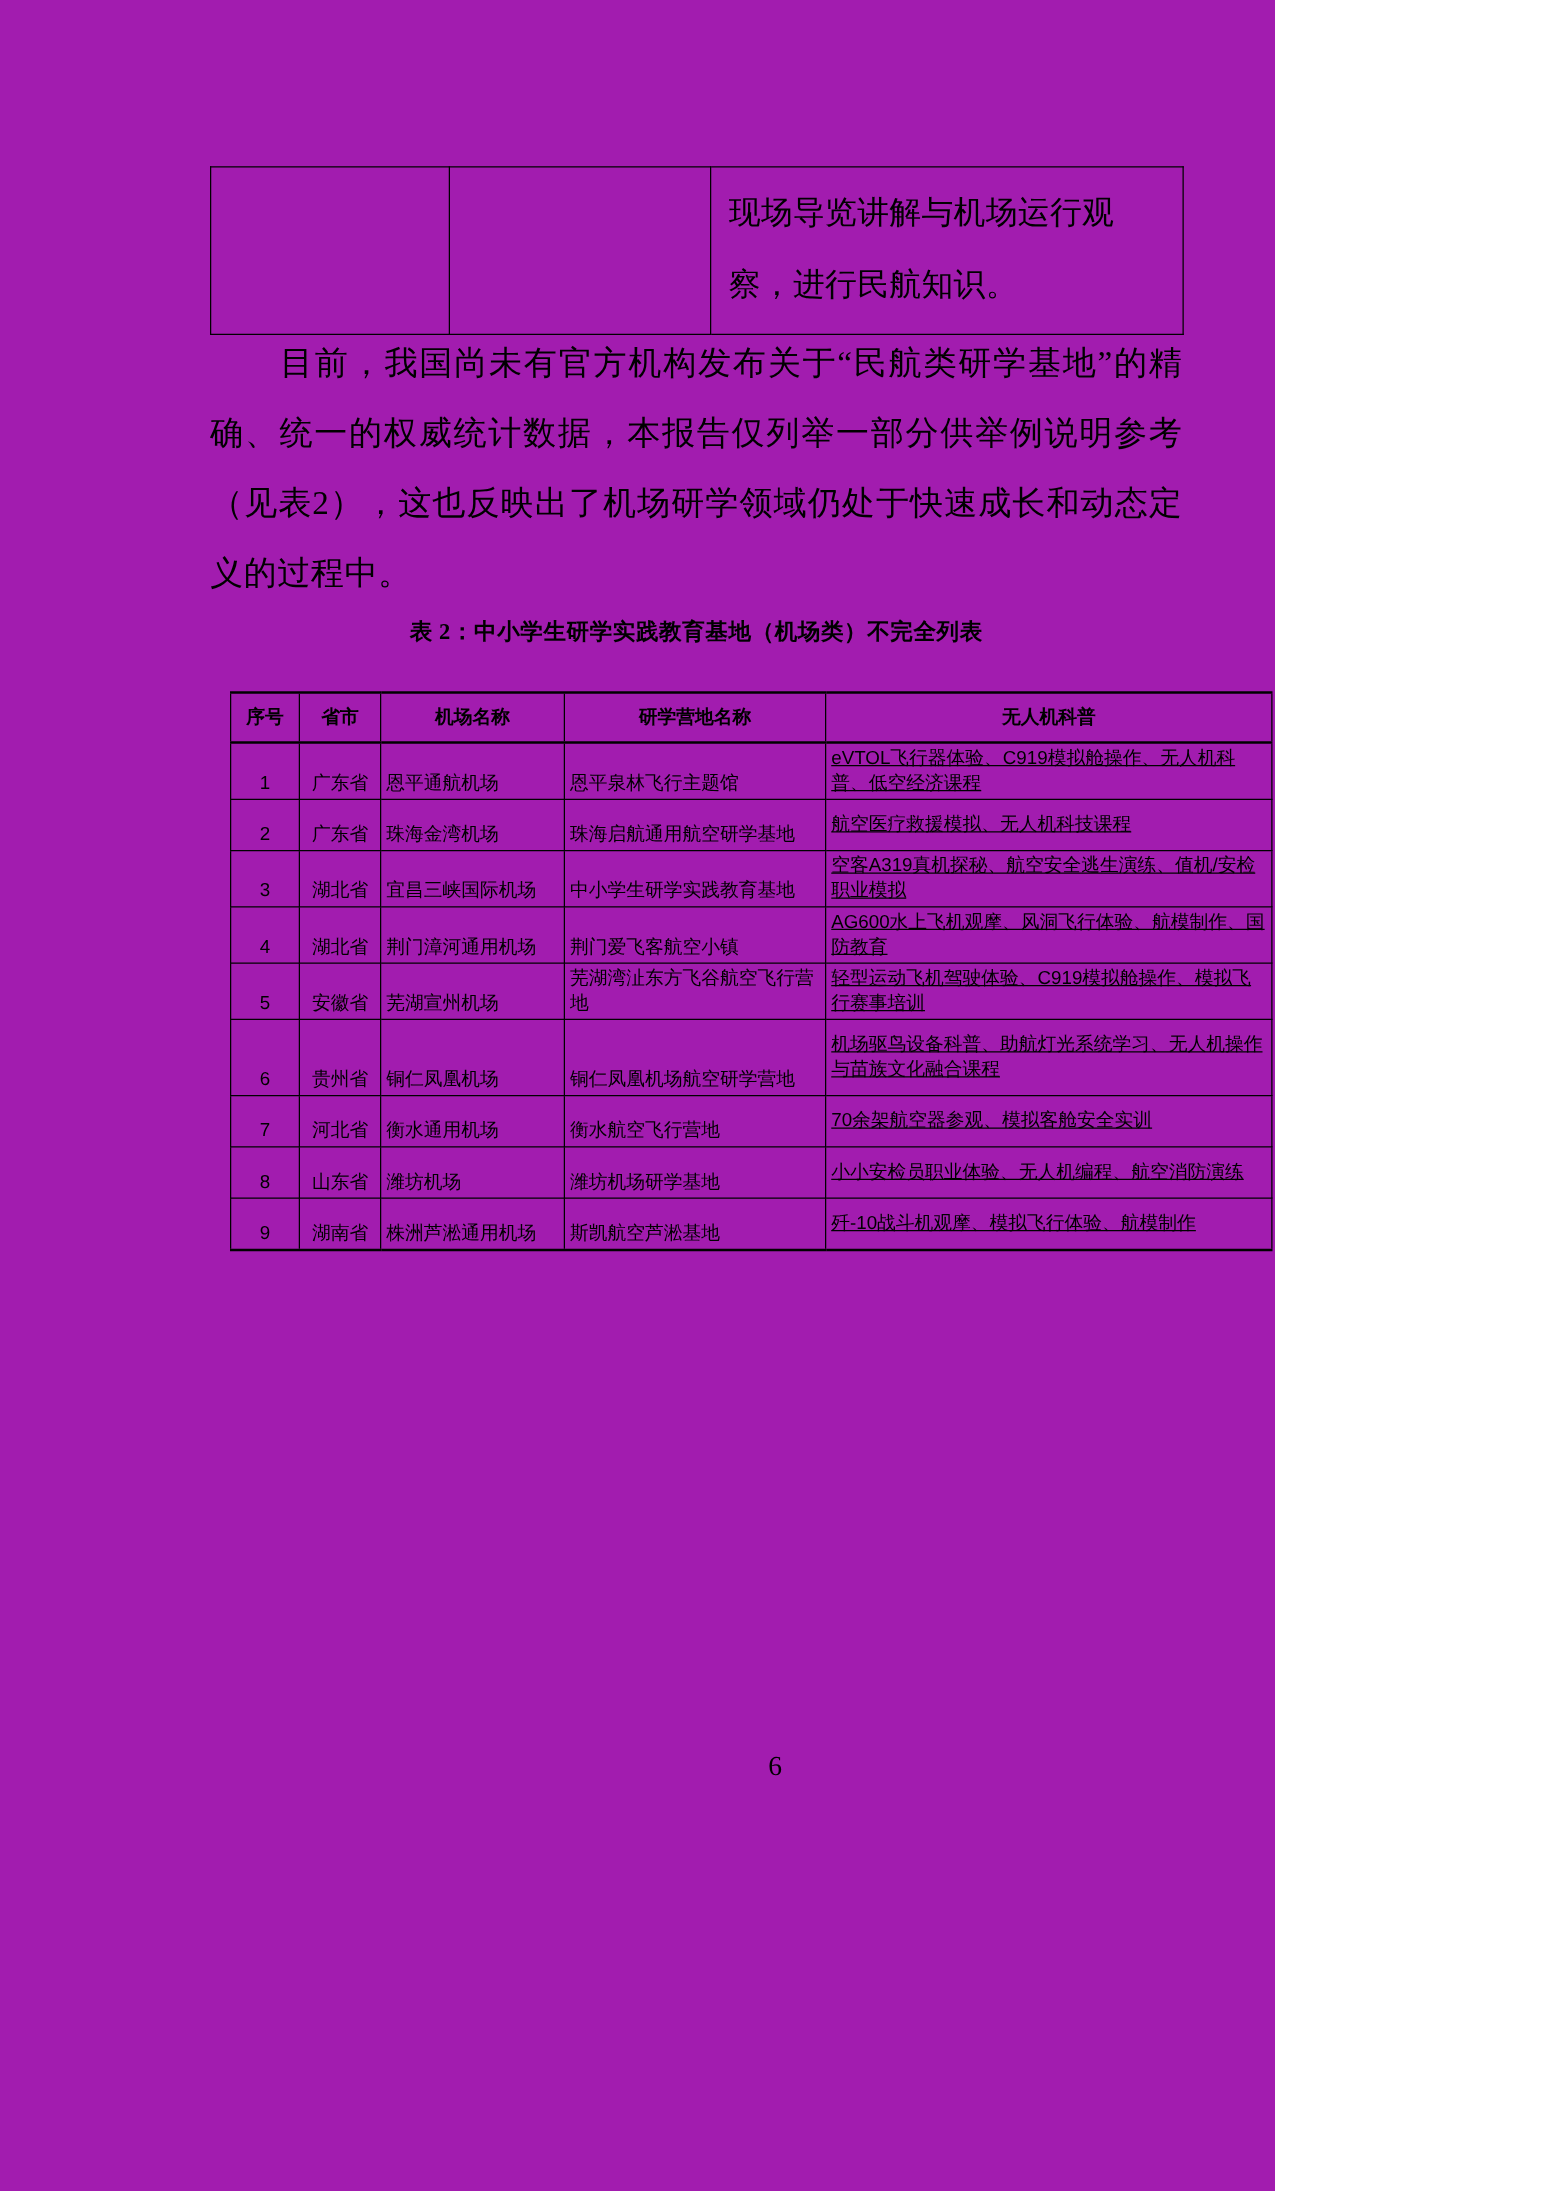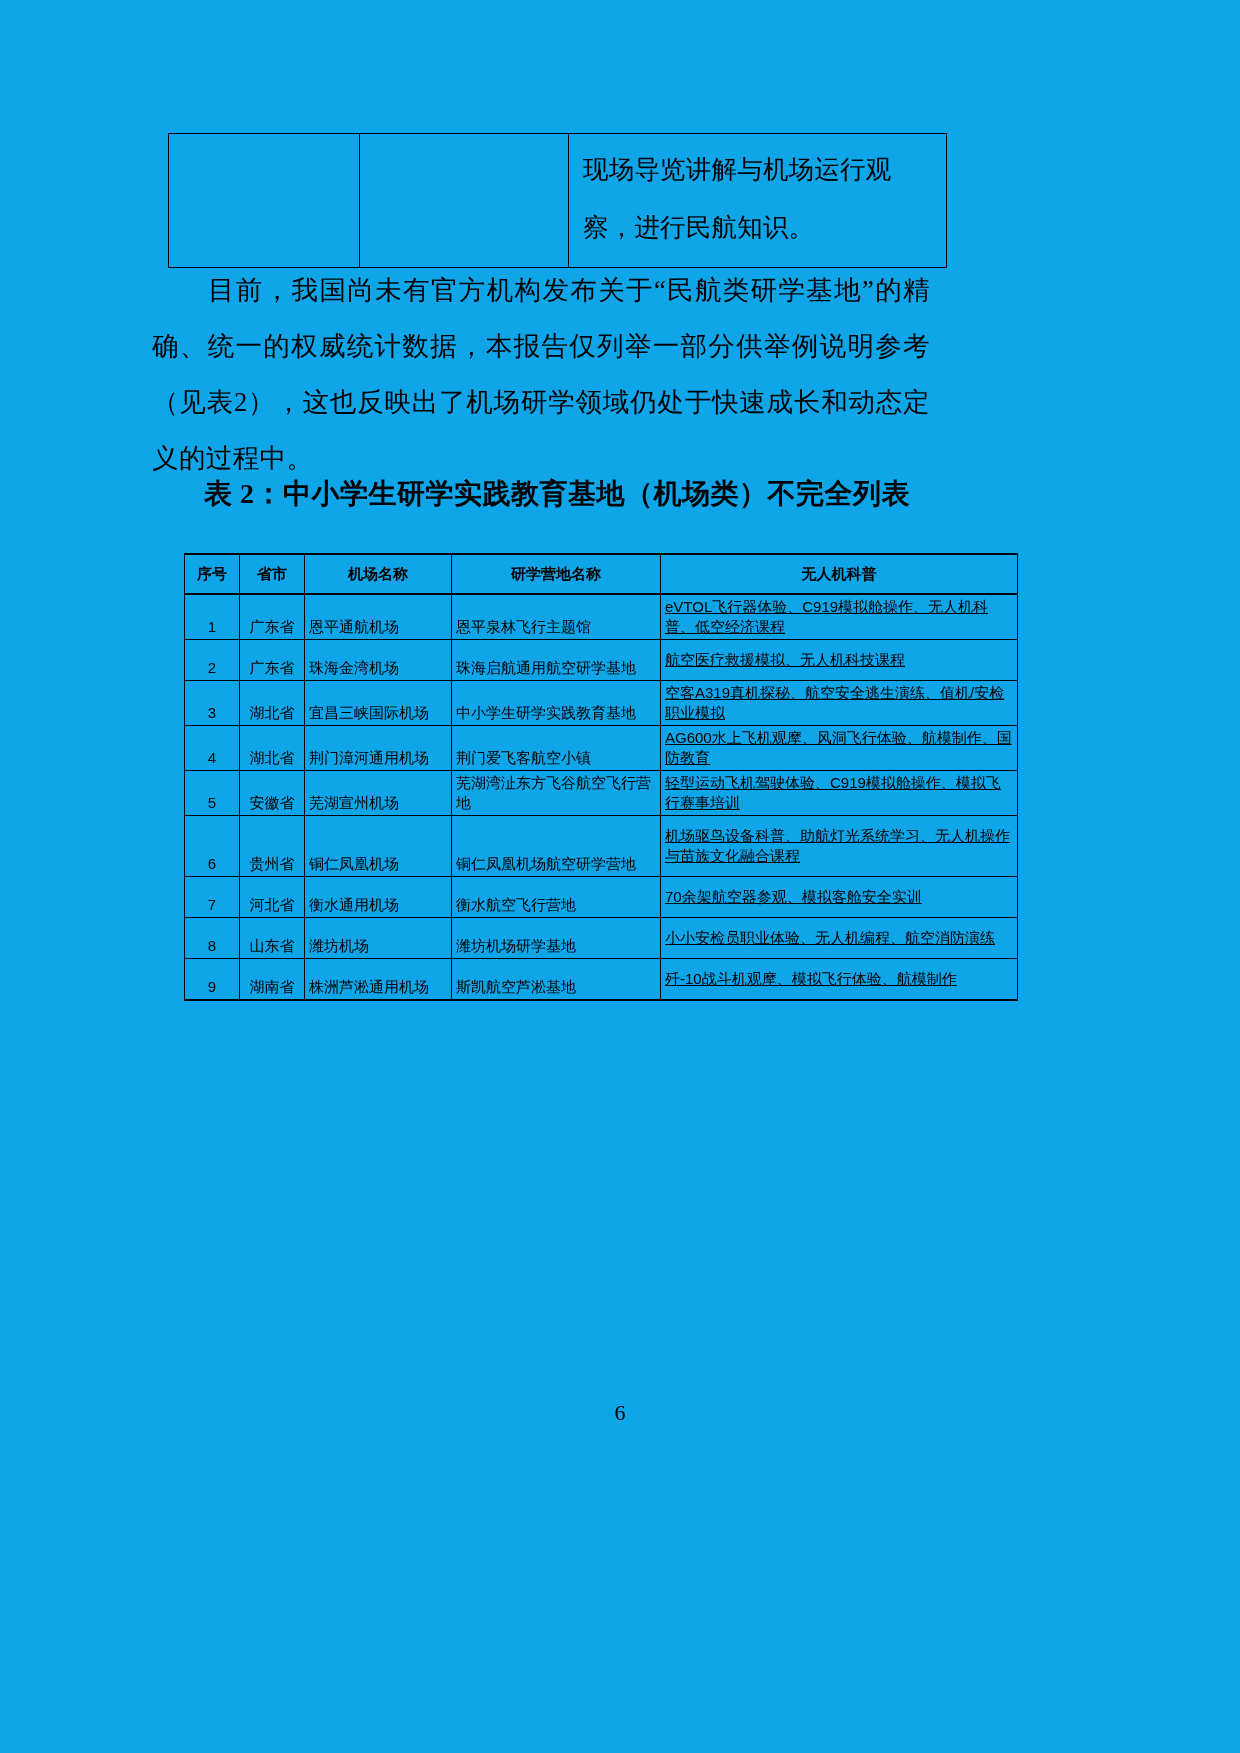--- a/index.html
+++ b/index.html
@@ -2,23 +2,23 @@
 <html><head>
 <meta charset="utf-8">
 <style>
   html, body {
     margin: 0;
     padding: 0;
     background: #ffffff;
   }
   .page {
     position: relative;
-    width: 1240px;
+    width: 1020px;
     height: 1753px;
-    background: #0ea5e9;
+    background: #a21caf;
     font-family: "Liberation Serif", "DejaVu Serif", serif;
     color: #000000;
     overflow: hidden;
     box-sizing: border-box;
   }
 
   
   .top-table {
     position: absolute;
     left: 168px;
@@ -38,41 +38,41 @@
   .top-cell-text {
     font-size: 25.5px;
     line-height: 58px;
     padding: 7px 10px 10px 14px;
     letter-spacing: 0.2px;
   }
 
   
   .para {
     position: absolute;
-    left: 152px;
+    left: 168px;
     width: 778px;
     font-size: 26.5px;
     line-height: 56px;
     text-align: justify;
     text-justify: inter-ideograph;
     letter-spacing: 0.4px;
   }
   .para .indent { padding-left: 56px; }
 
   #para-1 { top: 262px; }
   #para-2 { top: 1096px; }
 
   
   .table-caption {
     position: absolute;
     left: 168px;
-    top: 475px;
+    top: 493px;
     width: 778px;
     text-align: center;
-    font-size: 28px;
+    font-size: 18px;
     font-weight: bold;
     letter-spacing: 0.5px;
   }
 
   
   .main-table {
     position: absolute;
     left: 184px;
     top: 553px;
     width: 788px;

